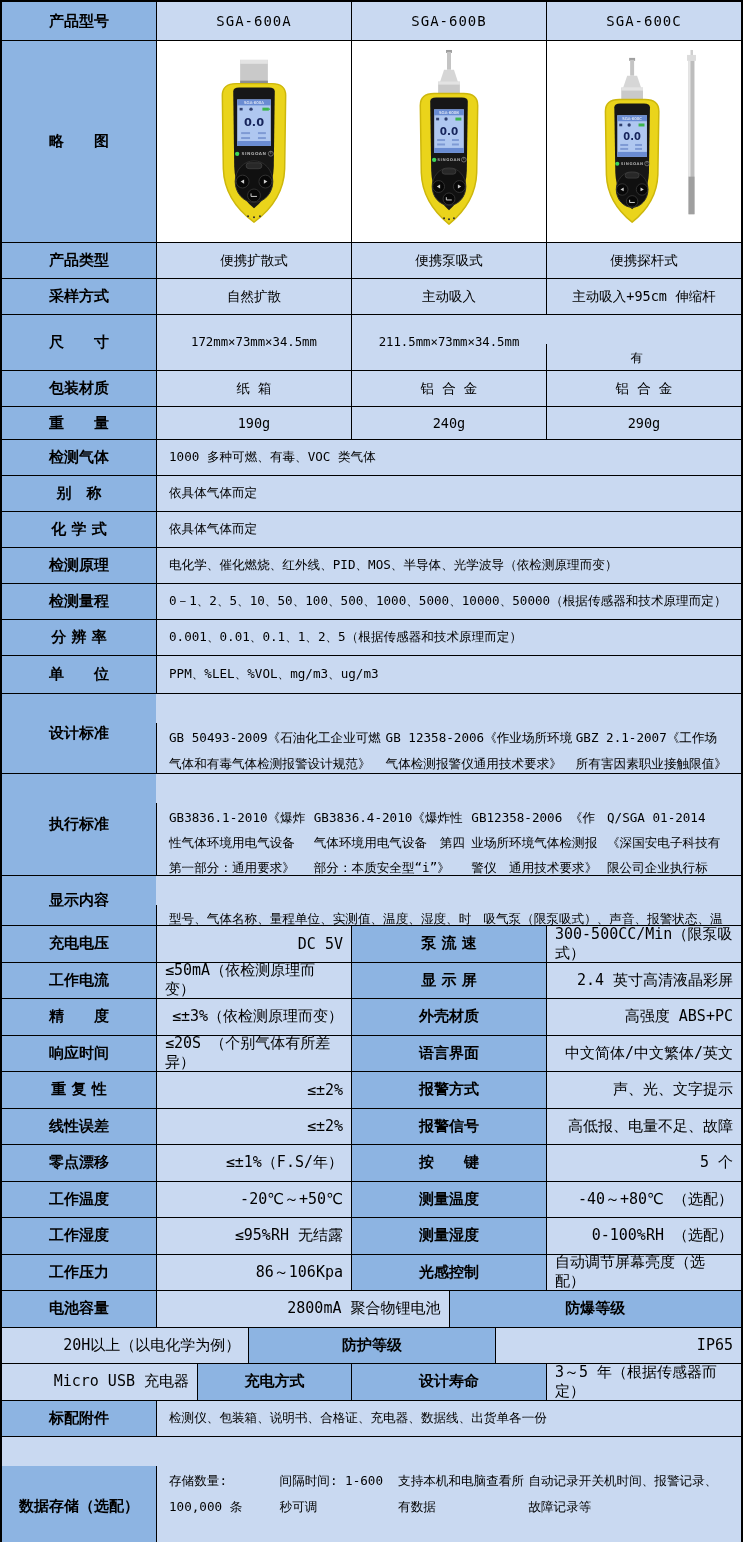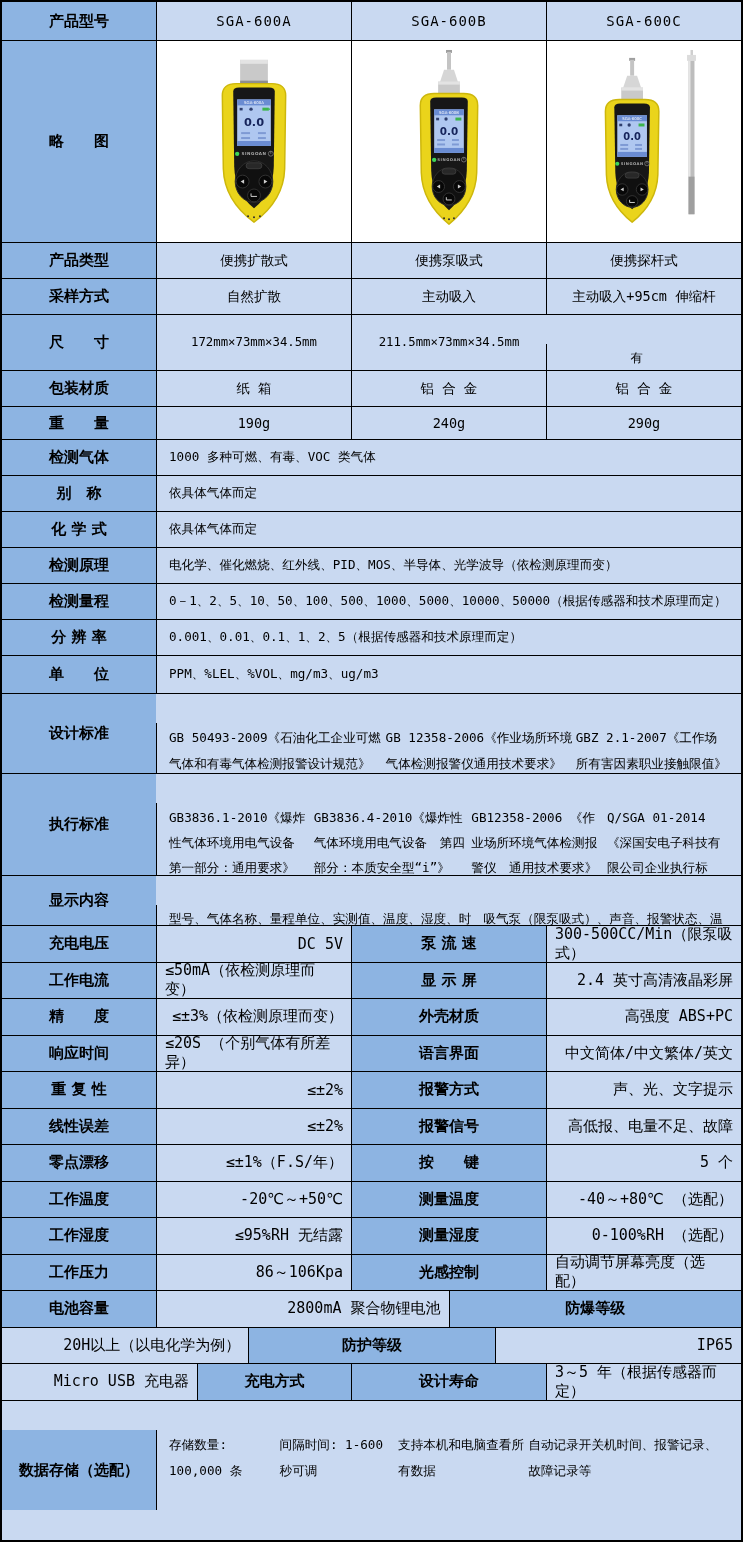--- a/index.html
+++ b/index.html
@@ -560,20 +560,28 @@
         <span>充电方式</span>
       </div>
     <div class="cell cv lab">
         <span>设计寿命</span>
       </div>
     <div class="cell cv val spec-val">
         <span>3～5 年（根据传感器而定）</span>
       </div>
   </div>
 
+  <div class="row acc">
+    <div class="cell c0 lab">
+        <span>标配附件</span>
+      </div>
+    <div class="cell span3 val left">
+        <span>检测仪、包装箱、说明书、合格证、充电器、数据线、出货单各一份</span>
+      </div>
+  </div>
 
   <div class="row st">
     <div class="cell c0 lab colcell center-col lab2">
       <span class="line">数据存储</span>
       <span class="line">（选配）</span>
     </div>
     <div class="cell span3 val left colcell">
       <span class="line">存储数量: 100,000 条</span>
       <span class="line">间隔时间: 1-600 秒可调</span>
       <span class="line">支持本机和电脑查看所有数据</span>

